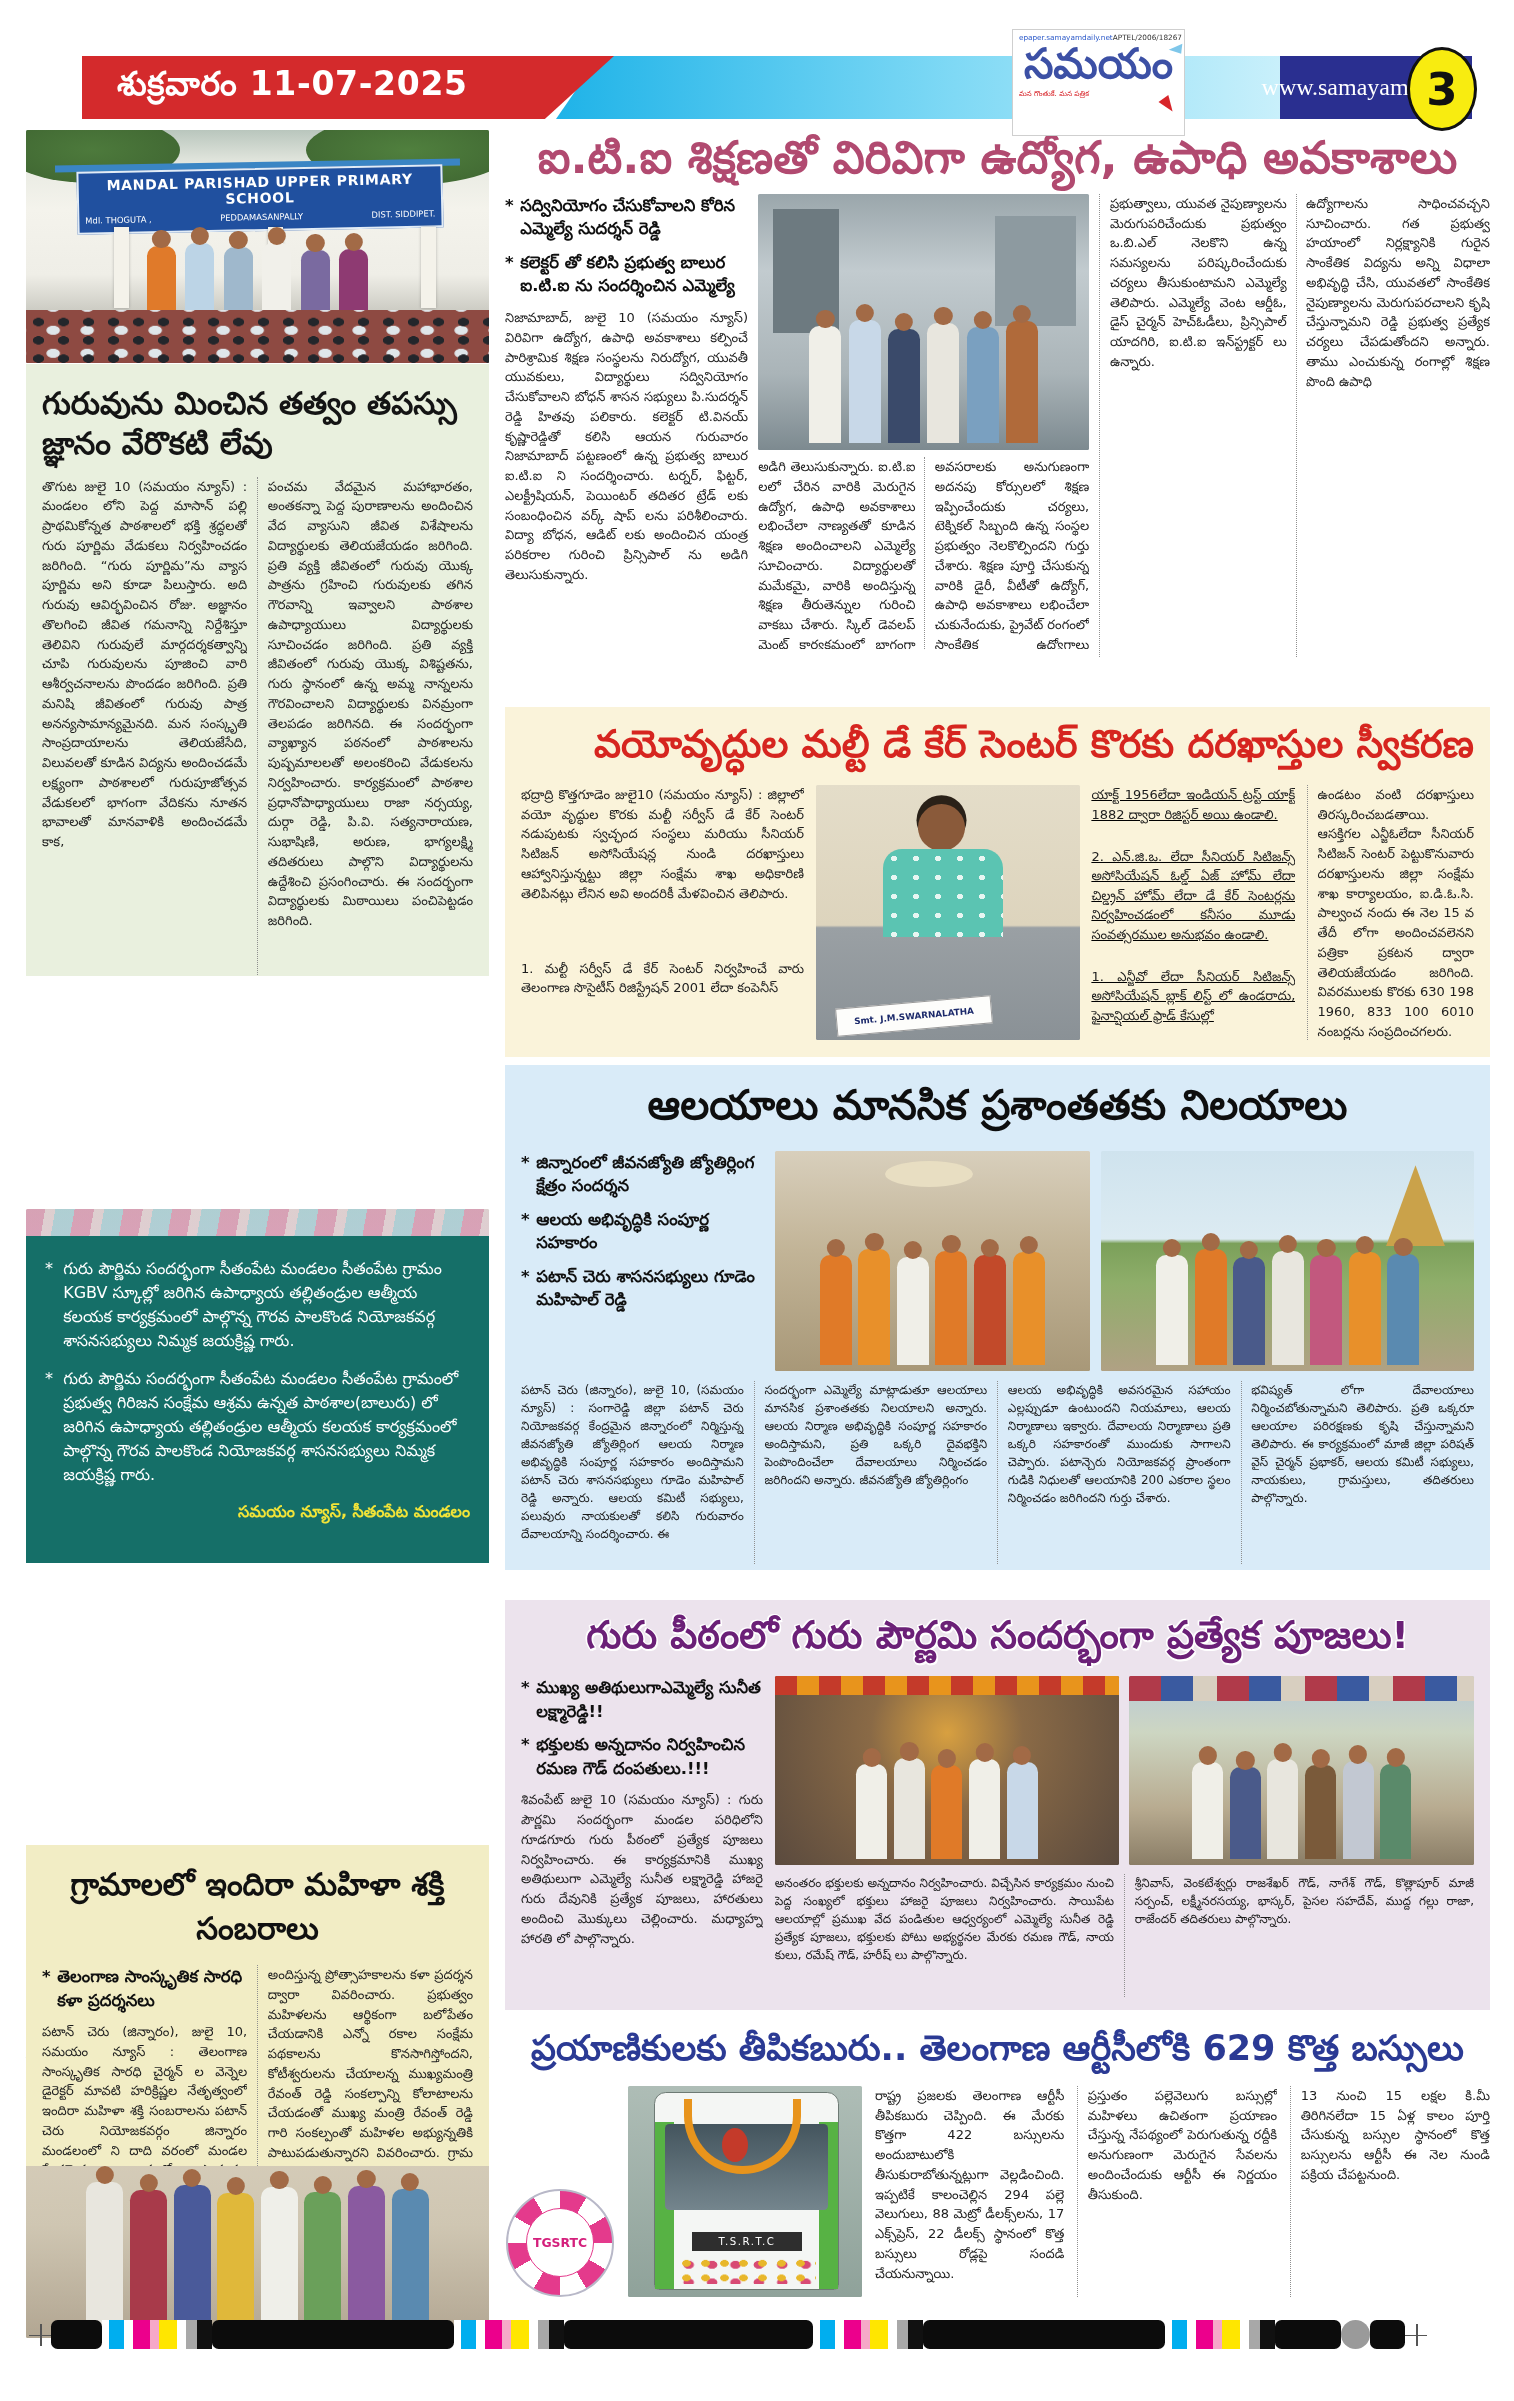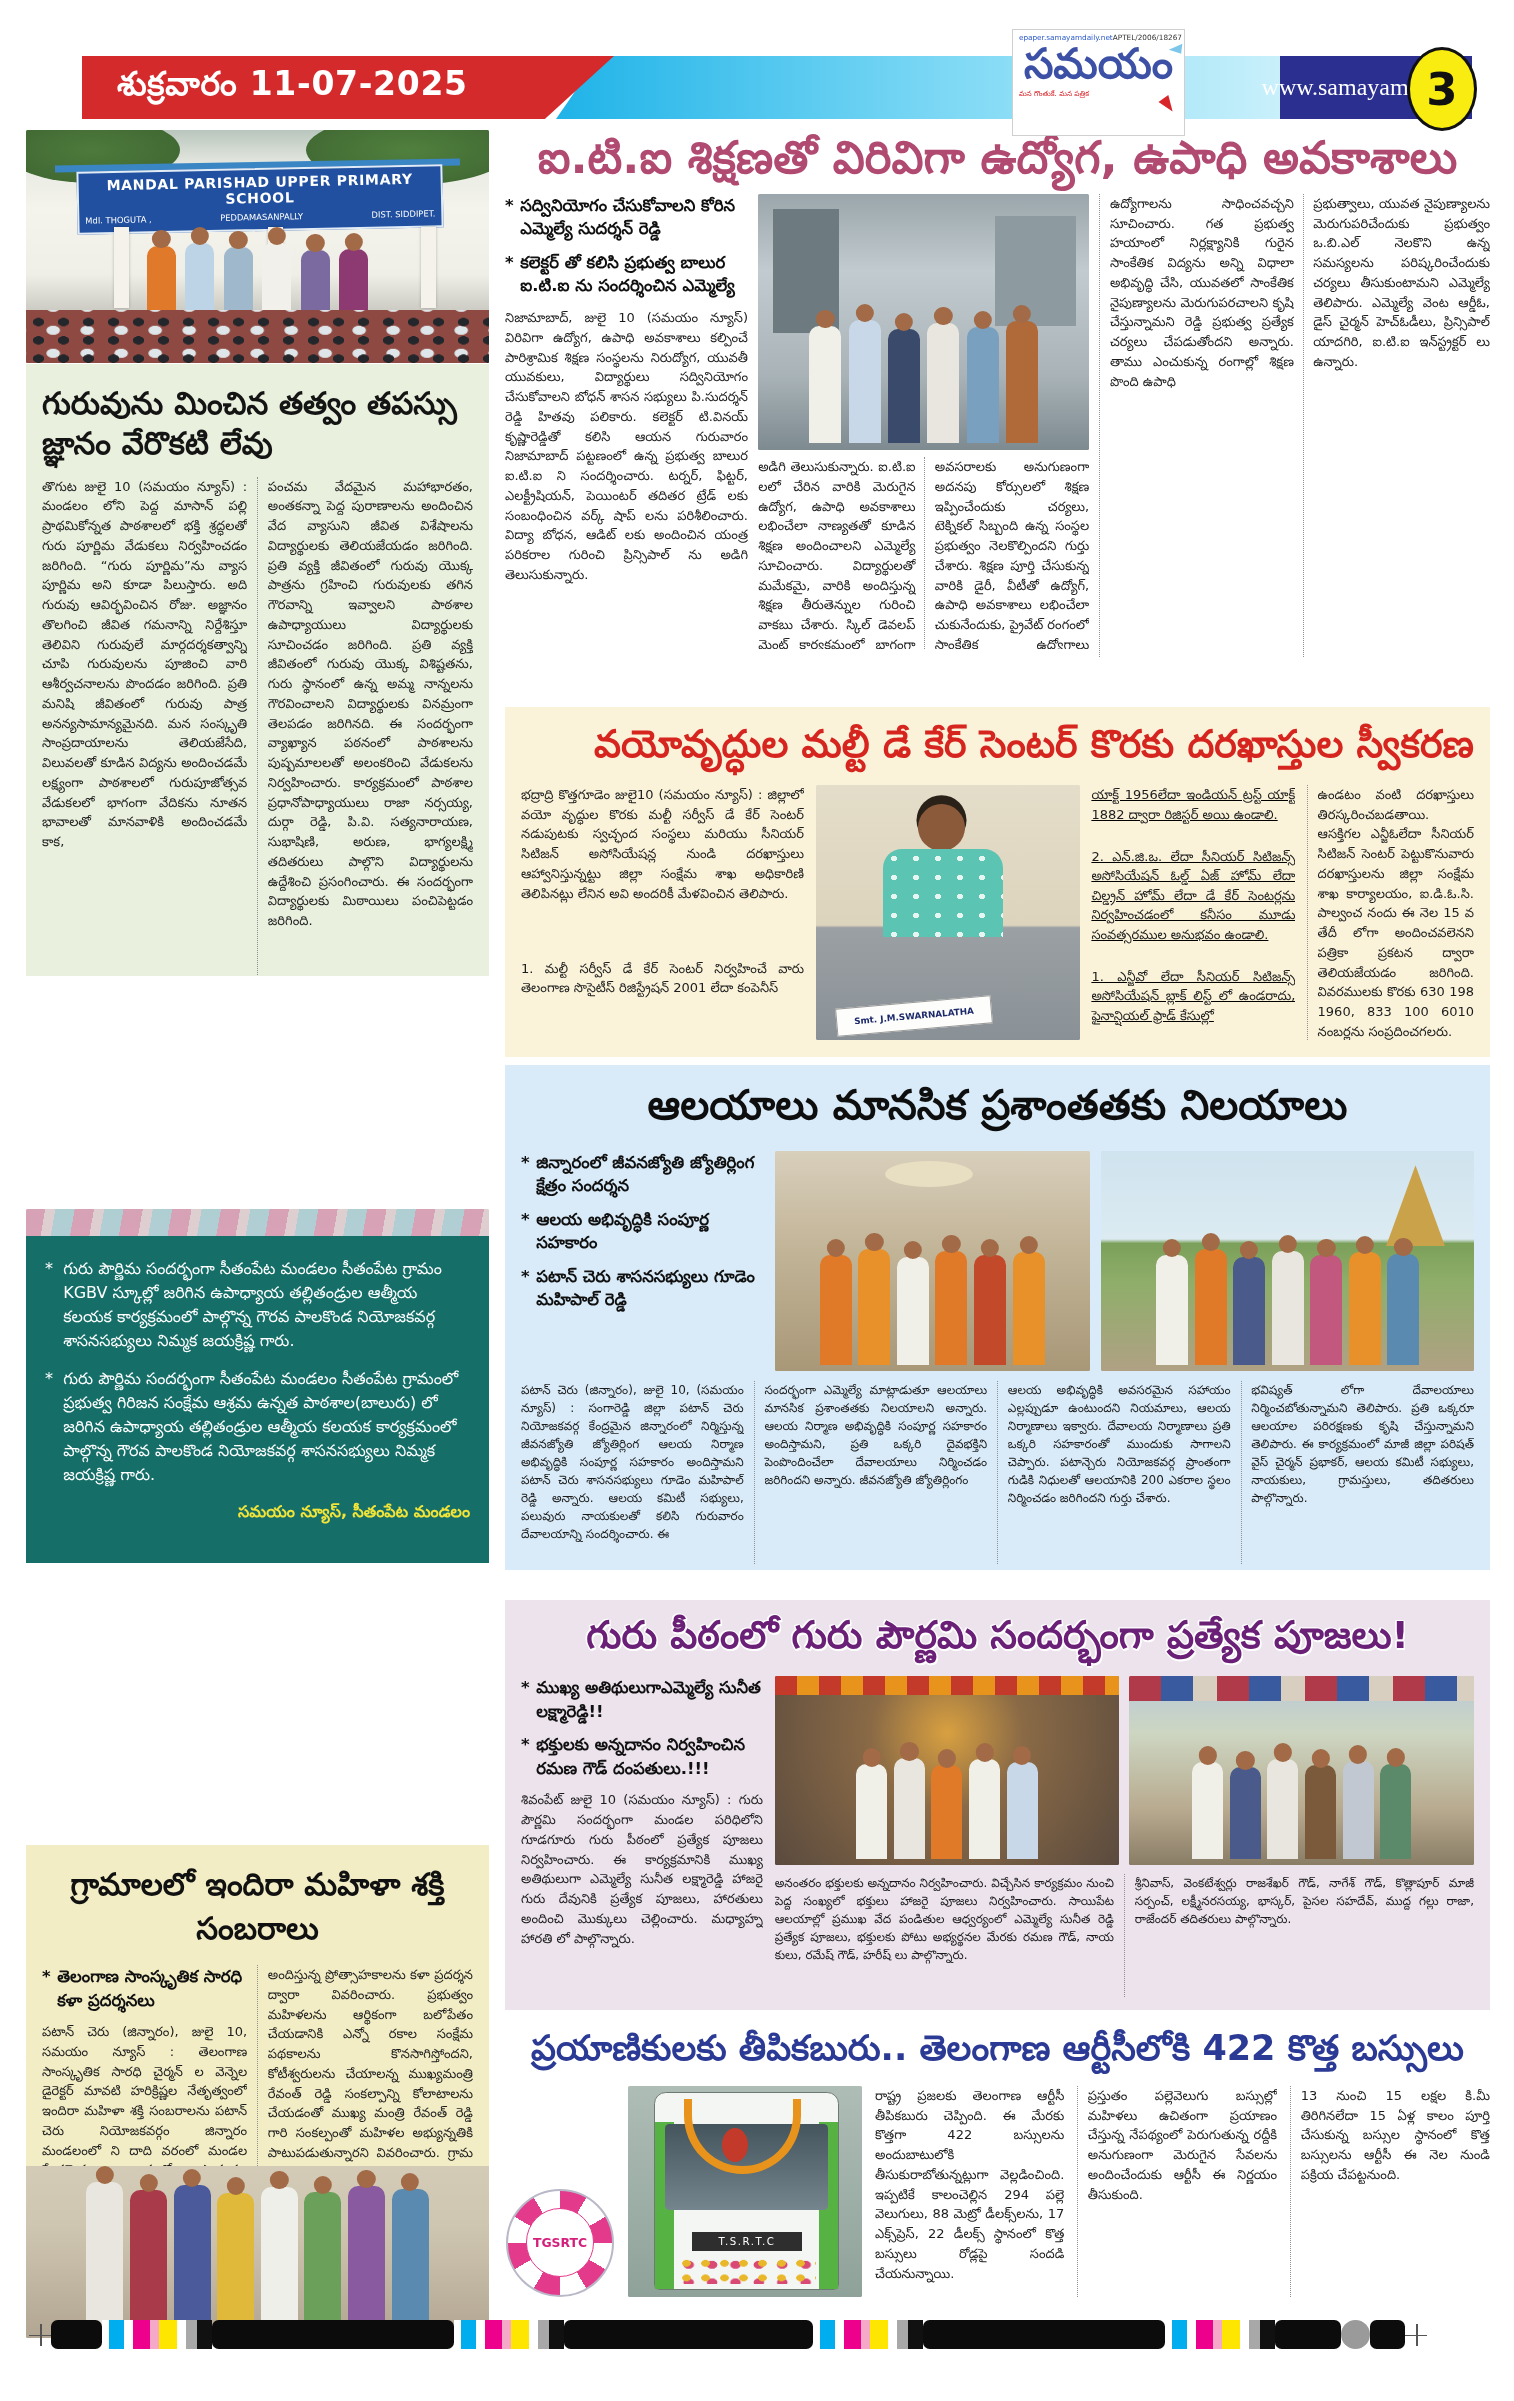--- a/index.html
+++ b/index.html
@@ -214,22 +214,22 @@
             <div class="pr" style="width:32px;height:116px;background:#7aa0c0;"></div>
             <div class="pr" style="width:32px;height:122px;background:#b06a3a;"></div>
           </div>
         </div>
         <div style="display:flex;gap:8.8px;margin-top:7.3px;">
           <div class="jt clip" style="width:158px;height:192px;">అడిగి తెలుసుకున్నారు. ఐ.టి.ఐ లలో చేరిన వారికి మెరుగైన ఉద్యోగ, ఉపాధి అవకాశాలు లభించేలా నాణ్యతతో కూడిన శిక్షణ అందించాలని ఎమ్మెల్యే సూచించారు. విద్యార్థులతో మమేకమై, వారికి అందిస్తున్న శిక్షణ తీరుతెన్నుల గురించి వాకబు చేశారు. స్కిల్ డెవలప్ మెంట్ కార్యక్రమంలో భాగంగా ముఖ్యంగా ఐ.టి.ఐ శిక్షణకు ప్రభుత్వం ప్రాధాన్యత ఇస్తున్నదని, వీటికి అనుసంధానంగా నేటి పారిశ్రామిక ఉద్యోగ్ అవకాశాలు</div>
           <div class="jt clip dotL" style="width:155px;height:192px;">అవసరాలకు అనుగుణంగా అదనపు కోర్సులలో శిక్షణ ఇప్పించేందుకు చర్యలు, టెక్నికల్ సిబ్బంది ఉన్న సంస్థల ప్రభుత్వం నెలకొల్పిందని గుర్తు చేశారు. శిక్షణ పూర్తి చేసుకున్న వారికి డైరీ, వీటీతో ఉద్యోగ్, ఉపాధి అవకాశాలు లభించేలా చుకునేందుకు, ప్రైవేట్ రంగంలో సాంకేతిక ఉద్యోగాలు పొందేందుకు, సొంతంగా స్థానిక పరిశ్రమలలో ఉద్యోగ్ అవకాశాలు పరిశ్రమలలో కల్పించనున్నారు.</div>
         </div>
       </div>
       <div style="flex:1;display:flex;gap:8.8px;">
+        <div class="jt clip dotL" style="flex:1;height:463px;">ప్రభుత్వాలు, యువత నైపుణ్యాలను మెరుగుపరిచేందుకు ప్రభుత్వం ఒ.బి.ఎల్ నెలకొని ఉన్న సమస్యలను పరిష్కరించేందుకు చర్యలు తీసుకుంటామని ఎమ్మెల్యే తెలిపారు. ఎమ్మెల్యే వెంట ఆర్డీఓ, డైస్ చైర్మన్ హెచ్ఓడీలు, ప్రిన్సిపాల్ యాదగిరి, ఐ.టి.ఐ ఇన్‌స్ట్రక్టర్ లు ఉన్నారు.</div>
         <div class="jt clip dotL" style="width:184px;height:463px;">ఉద్యోగాలను సాధించవచ్చని సూచించారు. గత ప్రభుత్వ హయాంలో నిర్లక్ష్యానికి గురైన సాంకేతిక విద్యను అన్ని విధాలా అభివృద్ధి చేసి, యువతలో సాంకేతిక నైపుణ్యాలను మెరుగుపరచాలని కృషి చేస్తున్నామని రెడ్డి ప్రభుత్వ ప్రత్యేక చర్యలు చేపడుతోందని అన్నారు. తాము ఎంచుకున్న రంగాల్లో శిక్షణ పొంది ఉపాధి</div>
-        <div class="jt clip dotL" style="flex:1;height:463px;">ప్రభుత్వాలు, యువత నైపుణ్యాలను మెరుగుపరిచేందుకు ప్రభుత్వం ఒ.బి.ఎల్ నెలకొని ఉన్న సమస్యలను పరిష్కరించేందుకు చర్యలు తీసుకుంటామని ఎమ్మెల్యే తెలిపారు. ఎమ్మెల్యే వెంట ఆర్డీఓ, డైస్ చైర్మన్ హెచ్ఓడీలు, ప్రిన్సిపాల్ యాదగిరి, ఐ.టి.ఐ ఇన్‌స్ట్రక్టర్ లు ఉన్నారు.</div>
       </div>
     </div>
   </div>
 
   <div class="abs clip" style="left:505px;top:707px;width:985px;height:350px;background:#faf3da;padding:14.6px 16px;box-sizing:border-box;">
     <div class="hl-care" style="margin-bottom:10.2px;">వయోవృద్ధుల మల్టీ డే కేర్ సెంటర్ కొరకు దరఖాస్తుల స్వీకరణ</div>
     <div style="display:flex;gap:11.7px;">
       <div style="width:283px;">
         <div class="jt clip" style="height:168px;">భద్రాద్రి కొత్తగూడెం జులై10 (సమయం న్యూస్) : జిల్లాలో వయో వృద్ధుల కొరకు మల్టీ సర్వీస్ డే కేర్ సెంటర్ నడుపుటకు స్వచ్ఛంద సంస్థలు మరియు సీనియర్ సిటిజన్ అసోసియేషన్ల నుండి దరఖాస్తులు ఆహ్వానిస్తున్నట్టు జిల్లా సంక్షేమ శాఖ అధికారిణి తెలిపినట్లు లేనిన అవి అందరికీ మేళవించిన తెలిపారు.</div>
         <div class="numlist clip" style="height:79px;">1. మల్టీ సర్వీస్ డే కేర్ సెంటర్ నిర్వహించే వారు తెలంగాణ సొసైటీస్ రిజిస్ట్రేషన్ 2001 లేదా కంపెనీస్</div>
@@ -339,21 +339,21 @@
         </div>
         <div style="display:flex;gap:10.2px;">
           <div class="sm clip" style="flex:1;height:123px;">అనంతరం భక్తులకు అన్నదానం నిర్వహించారు. విచ్చేసిన కార్యక్రమం నుంచి పెద్ద సంఖ్యలో భక్తులు హాజరై పూజలు నిర్వహించారు. సాయిపేట ఆలయాల్లో ప్రముఖ వేద పండితుల ఆధ్వర్యంలో ఎమ్మెల్యే సునీత రెడ్డి ప్రత్యేక పూజలు, భక్తులకు పోటు అభ్యర్థనల మేరకు రమణ గౌడ్, నాయ కులు, రమేష్ గౌడ్, హరీష్ లు పాల్గొన్నారు.</div>
           <div class="sm clip dotL" style="flex:1;height:123px;">శ్రీనివాస్, వెంకటేశ్వర్లు రాజశేఖర్ గౌడ్, నాగేశ్ గౌడ్, కొత్లాపూర్ మాజీ సర్పంచ్, లక్ష్మీనరసయ్య, భాస్కర్, పైసల సహదేవ్, ముద్ద గల్లు రాజా, రాజేందర్ తదితరులు పాల్గొన్నారు.</div>
         </div>
       </div>
     </div>
   </div>
 
   <div class="abs clip" style="left:505px;top:2028px;width:985px;height:277px;">
-    <div class="hl-bus" style="margin-bottom:8.8px;">ప్రయాణికులకు తీపికబురు.. తెలంగాణ ఆర్టీసీలోకి 422 కొత్త బస్సులు</div>
+    <div class="hl-bus" style="margin-bottom:8.8px;">ప్రయాణికులకు తీపికబురు.. తెలంగాణ ఆర్టీసీలోకి 629 కొత్త బస్సులు</div>
     <div style="display:flex;gap:13px;align-items:flex-end;">
       <div style="width:110px;display:flex;justify-content:center;">
         <div class="logo-circ">
           <div class="logo-in">TGSRTC</div>
         </div>
       </div>
       <div class="photo buswrap" style="width:234px;height:211px;flex:0 0 auto;">
         <div class="busbody">
           <div class="busgreenL"></div>
           <div class="busgreenR"></div>

